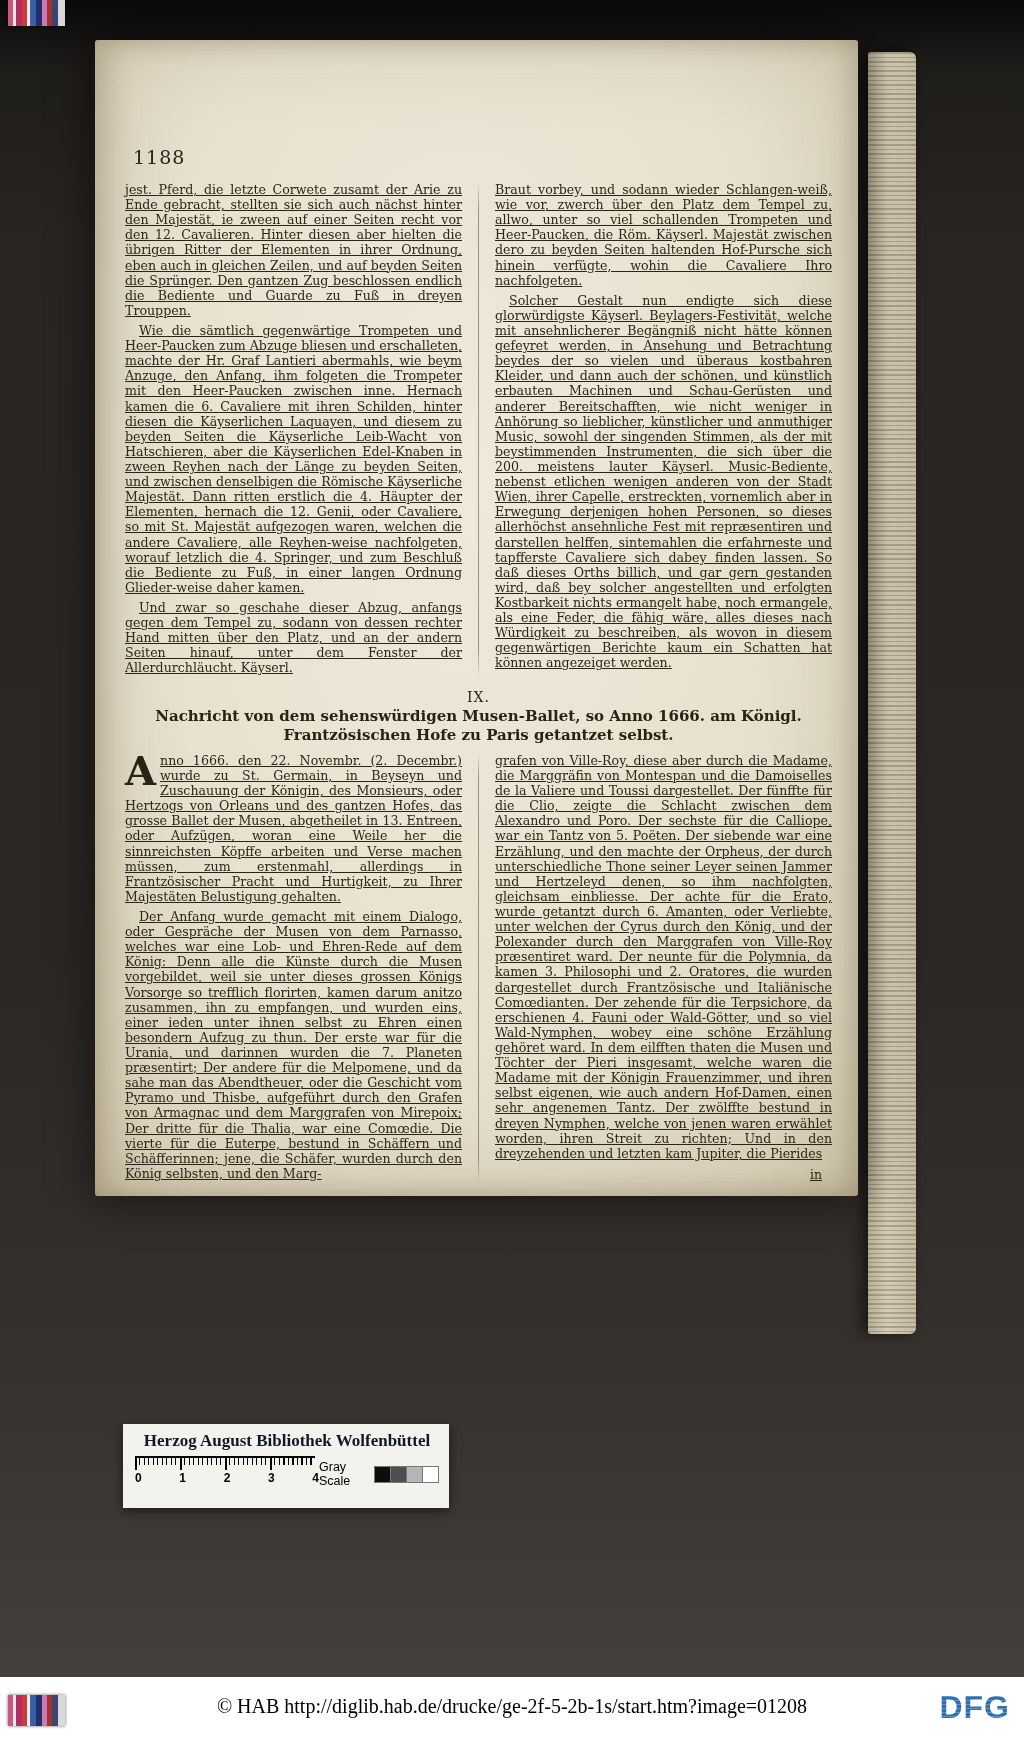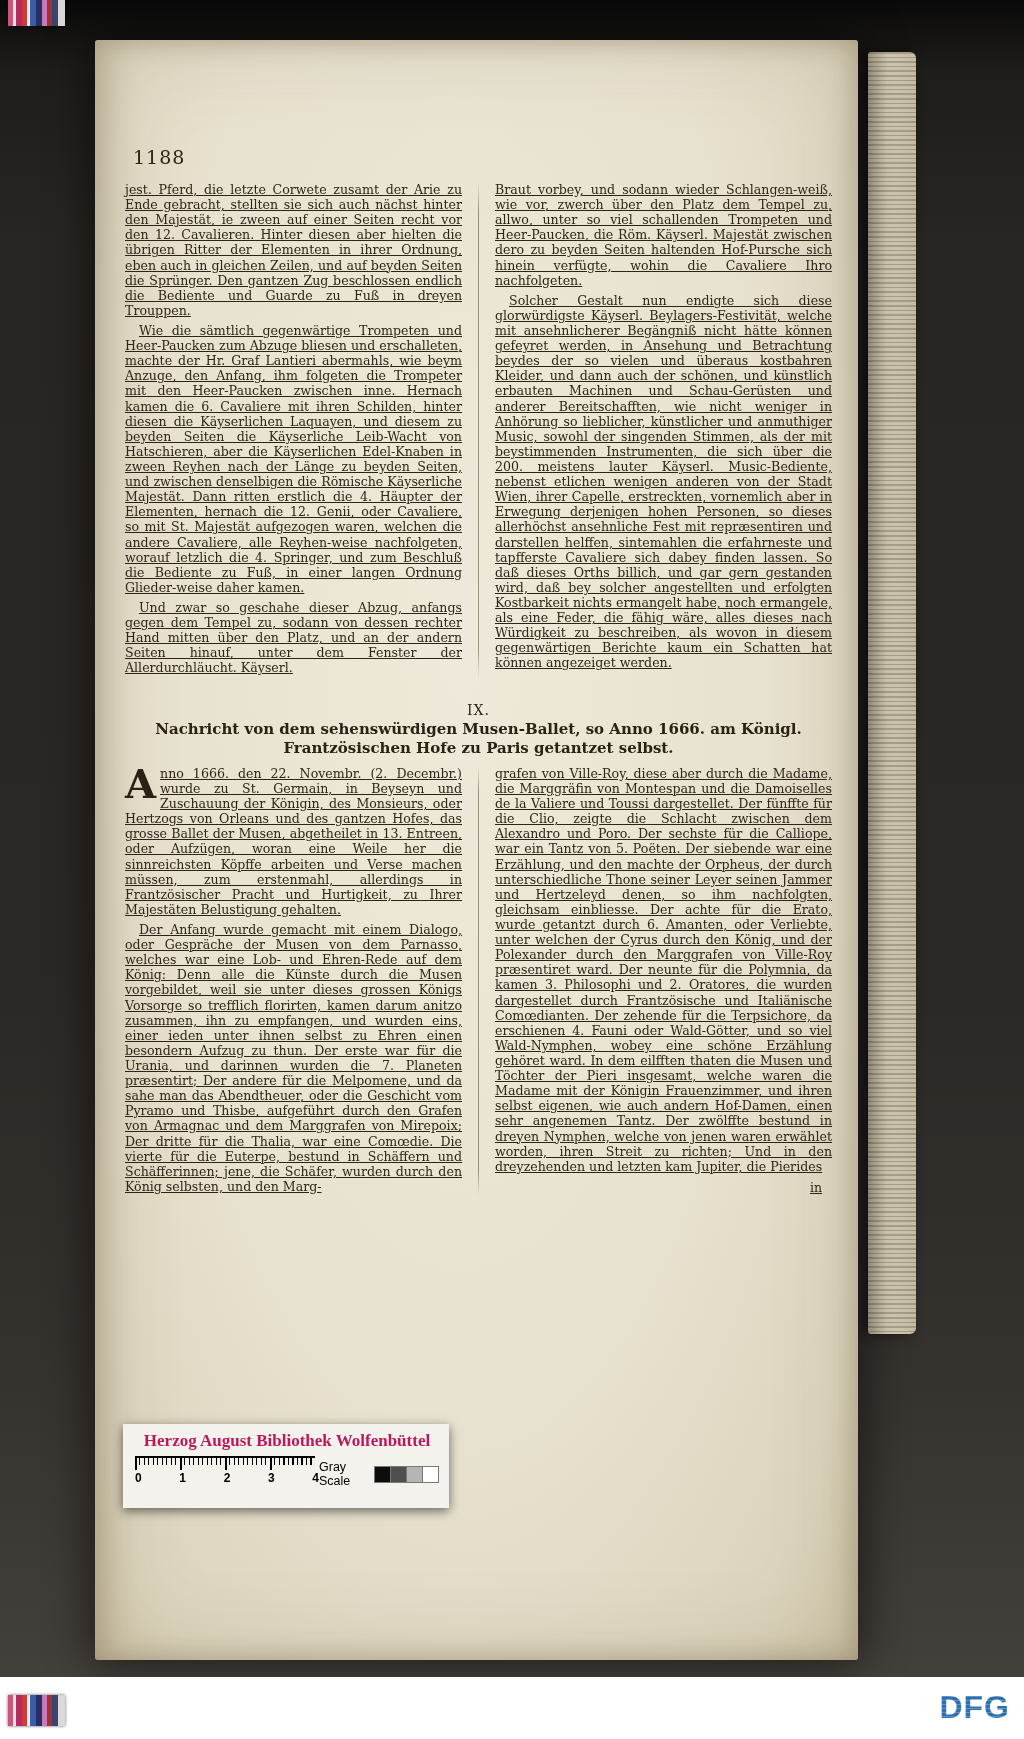--- a/index.html
+++ b/index.html
@@ -26,21 +26,21 @@
   .next-page{
     position:absolute;left:868px;top:52px;width:48px;height:1282px;
     background:
       repeating-linear-gradient(180deg, rgba(70,58,40,.28) 0 1.6px, rgba(0,0,0,0) 1.6px 4.6px),
       linear-gradient(90deg,#b7ae97 0,#d5cdb6 40%,#c4bba2 100%);
     border-radius:3px 6px 6px 3px;
     box-shadow:-6px 0 14px rgba(0,0,0,.55);
   }
   
   .scan-page{
-    position:absolute;left:95px;top:40px;width:763px;height:1620px;
+    position:absolute;left:95px;top:40px;width:763px;height:1156px;
     box-sizing:border-box;
     padding:102px 26px 0 30px;
     background:radial-gradient(ellipse at 48% 38%, #eee9da 0%, #e7e1cf 55%, #dcd4bd 85%, #cfc6ab 100%);
     box-shadow:0 0 45px rgba(0,0,0,.65), inset 0 0 90px rgba(110,92,58,.18), inset 14px 0 28px rgba(95,78,48,.22), inset -10px 0 22px rgba(95,78,48,.18);
     border-radius:3px;
     color:#2c2418;
   }
   .page-header{position:relative;height:30px;margin-bottom:10px;}
   .page-number{position:absolute;left:8px;top:4px;font-size:19px;letter-spacing:1px;}
   .running-title{
@@ -56,33 +56,33 @@
     text-align:justify;
     text-indent:14px;
     color:#2e2619;
   }
   p.bt.noindent{text-indent:0;}
   p.bt + p.bt{margin-top:5px;}
   .dropcap{
     float:left;font-size:40px;line-height:.8;font-weight:bold;
     padding:2px 4px 0 0;color:#2a2214;
   }
-  .sec-number{text-align:center;font-size:14px;margin:24px 0 2px 0;letter-spacing:1px;}
+  .sec-number{text-align:center;font-size:14px;margin:11px 0 2px 0;letter-spacing:1px;}
   .sec-heading{text-align:center;font-weight:bold;font-size:15px;line-height:1.28;margin-bottom:8px;color:#2a2214;}
   .catchword{text-align:right;font-size:12.5px;padding:4px 10px 0 0;}
   
   .label-card{
     position:absolute;left:123px;top:1424px;width:326px;height:84px;
     box-sizing:border-box;background:#f4f2ec;
     box-shadow:0 3px 10px rgba(0,0,0,.55);
     padding:7px 10px 4px 12px;
   }
   .library-name{
     font-family:"Liberation Serif", serif;font-weight:bold;font-size:17px;
-    color:#be185d;text-align:center;
+    color:#0f172a;text-align:center;
   }
   .label-row{display:flex;justify-content:space-between;align-items:flex-start;margin-top:5px;}
   .ruler-block{width:186px;}
   .ruler{
     width:180px;height:12px;border-top:2px solid #000;
     background:
       repeating-linear-gradient(90deg,#000 0 1.6px, rgba(0,0,0,0) 1.6px 45px),
       repeating-linear-gradient(90deg,#000 0 1px, rgba(0,0,0,0) 1px 4.5px);
     background-size:100% 12px,100% 7px;
     background-repeat:no-repeat;
@@ -174,16 +174,17 @@
           <span class="swatch" style="background:#4f4f4f;"></span>
           <span class="swatch" style="background:#b5b5b5;"></span>
           <span class="swatch" style="background:#ffffff;"></span>
         </span>
       </div>
     </div>
   </div>
 
   <div class="footer-bar">
     <div class="colorbar colorbar-bottom"></div>
+    <div class="copyright">© HAB http://diglib.hab.de/drucke/ge-2f-5-2b-1s/start.htm?image=01208</div>
     <div class="dfg-logo">DFG</div>
   </div>
 
 </div>
 
 </body></html>

